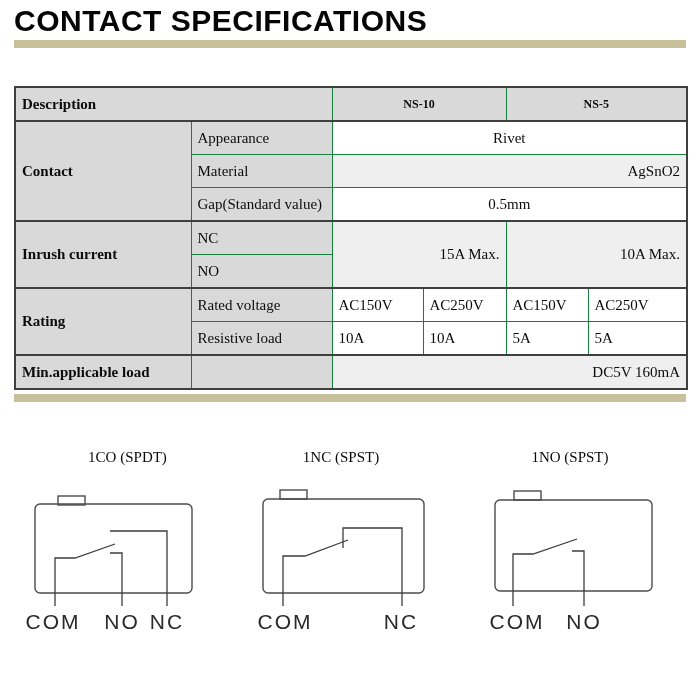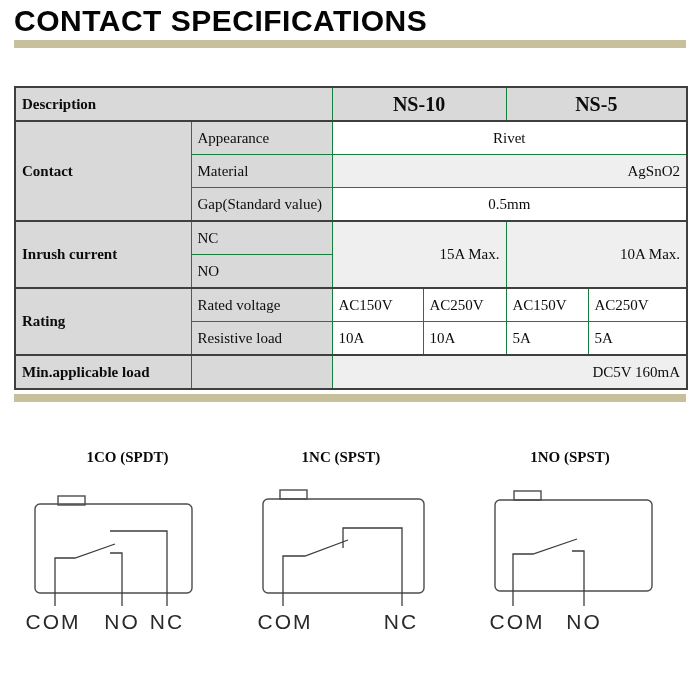--- a/index.html
+++ b/index.html
@@ -45,39 +45,39 @@
     border: 1px solid #15803d;
     height: 30px;
     padding: 1px 6px;
     vertical-align: middle;
     overflow: hidden;
     white-space: nowrap;
   }
   table.spec tr.group td { border-top: 2px solid #3f3f3f; }
   td.cat  { background: #d9d9d9; font-weight: bold; text-align: left; padding-left: 8px; }
   td.sub  { background: #d9d9d9; text-align: left; padding-left: 7px; }
-  td.hdr  { background: #d9d9d9; font-weight: bold; text-align: center; font-size: 20px; }
+  td.hdr  { background: #d9d9d9; font-weight: bold; text-align: center; font-size: 12px; }
   td.w    { background: #ffffff; text-align: center; }
   td.g    { background: #efefef; text-align: right; }
   td.leftal { text-align: left; padding-left: 7px; }
 
   
   .forms-row {
     display: flex;
     align-items: flex-start;
     margin-top: 46px;
     padding-left: 20px;
   }
   .form-block { text-align: center; }
   .form-block.b1 { width: 215px; }
   .form-block.b2 { width: 172px; margin-left: 20px; }
   .form-block.b3 { width: 180px; margin-left: 53px; }
   .form-title {
     font-family: "Liberation Serif", serif;
-    font-weight: bold;
+    font-weight: normal;
     font-size: 15px;
     color: #0a0a0a;
     height: 18px;
     line-height: 18px;
   }
   .form-block svg { display: block; }
   .lead { stroke: #3d3d3d; stroke-width: 1.3; fill: none; }
   .shell { stroke: #4c4c4c; stroke-width: 1.4; fill: none; }
   .term-label {
     font-family: "Liberation Sans", sans-serif;

